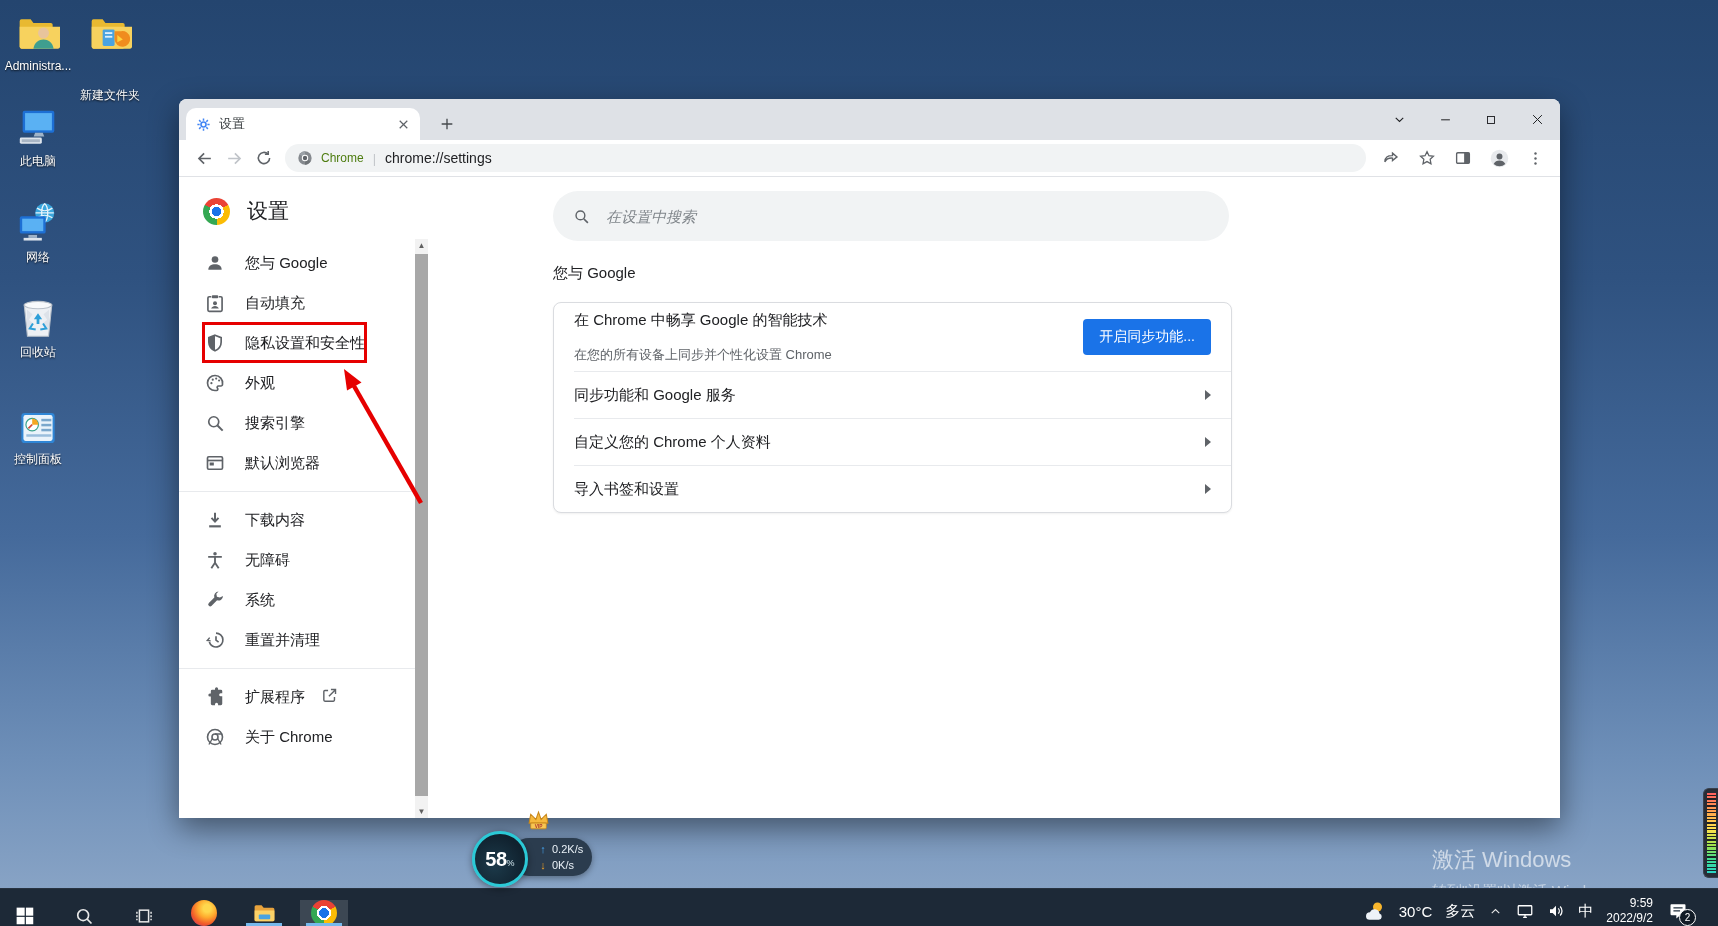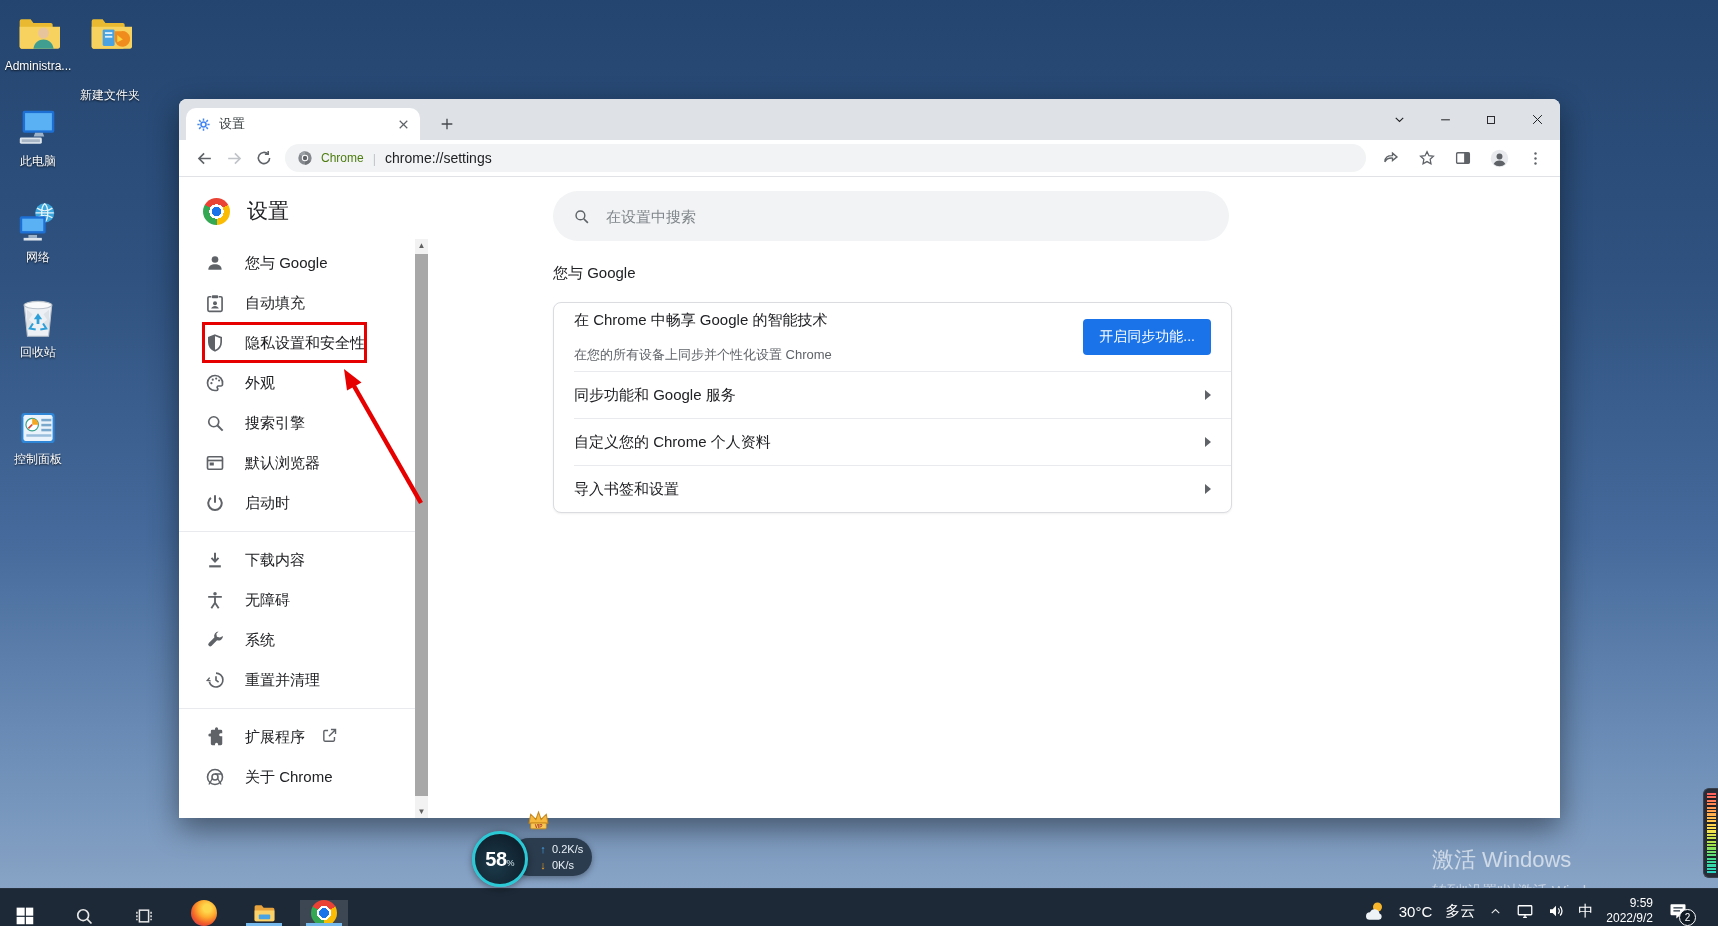--- a/index.html
+++ b/index.html
@@ -30,21 +30,21 @@
   .tbright{display:flex;align-items:center;gap:6px;}
   
   .content{position:relative;height:641px;background:#fff;overflow:hidden;}
   .brand-hd{position:absolute;left:24px;top:20px;display:flex;align-items:center;gap:17px;}
   .chromeball{width:27px;height:27px;border-radius:50%;
     background:radial-gradient(circle,#1a73e8 0 26%,#fff 26% 38%,rgba(0,0,0,0) 38%),
     conic-gradient(from 300deg,#ea4335 0 120deg,#fbbc05 120deg 240deg,#34a853 240deg 360deg);}
   .pgtitle{font-size:21px;color:#202124;}
   .searchbox{position:absolute;left:374px;top:14px;width:676px;height:50px;border-radius:25px;background:#f1f3f4;
     display:flex;align-items:center;padding:0 20px;box-sizing:border-box;}
-  .searchbox input{flex:1;border:0;outline:0;background:transparent;font-size:15px;color:#202124;margin-left:14px;font-family:inherit;}
+  .searchbox input{flex:1;border:0;outline:0;background:transparent;font-size:15px;color:#202124;margin-left:14px;font-family:inherit;font-style:italic;}
   .searchbox input::placeholder{color:#80868b;}
   .menu{position:absolute;left:0;top:66px;width:236px;}
   .mi{height:40px;display:flex;align-items:center;padding-left:26px;gap:20px;cursor:pointer;}
   .mi .mlabel{font-size:15px;font-weight:500;color:#202124;white-space:nowrap;}
   .mi .mico{width:20px;height:20px;display:flex;}
   .mdiv{height:1px;background:#e8eaed;margin:8px 0;}
   
   .sbar{position:absolute;left:236px;top:62px;width:13px;height:579px;background:#f2f2f2;}
   .sbar .ar{position:absolute;left:0;width:13px;height:13px;display:flex;align-items:center;justify-content:center;font-size:8px;color:#606060;}
   .sbar .thumb{position:absolute;left:0;top:15px;width:13px;height:542px;background:#a8a8a8;}
@@ -367,29 +367,20 @@
         </div>
         <div class="mi">
           <span class="mico">
               <svg viewBox="0 0 24 24" width="20" height="20">
                 <rect x="3" y="4.5" width="18" height="15" rx="1.5" fill="none" stroke="#5f6368" stroke-width="2"></rect>
                 <path d="M3 9h18" stroke="#5f6368" stroke-width="2"></path>
                 <rect x="5.6" y="11.4" width="5" height="3.6" fill="#5f6368"></rect>
               </svg>
             </span>
           <span class="mlabel">默认浏览器</span>
-        </div>
-        <div class="mi">
-          <span class="mico">
-              <svg viewBox="0 0 24 24" width="20" height="20">
-                <path d="M12 2.6v9" stroke="#5f6368" stroke-width="2.4"></path>
-                <path d="M7.1 5.8a8.1 8.1 0 109.8 0" fill="none" stroke="#5f6368" stroke-width="2.4"></path>
-              </svg>
-            </span>
-          <span class="mlabel">启动时</span>
         </div>
         <div class="mdiv"></div>
         <div class="mi">
           <span class="mico">
               <svg viewBox="0 0 24 24" width="20" height="20">
                 <path d="M12 3.4v9.6M7.8 9.4l4.2 4.5 4.2-4.5" fill="none" stroke="#5f6368" stroke-width="2.4"></path>
                 <path d="M5 19.6h14" stroke="#5f6368" stroke-width="2.6"></path>
               </svg>
             </span>
           <span class="mlabel">下载内容</span>

